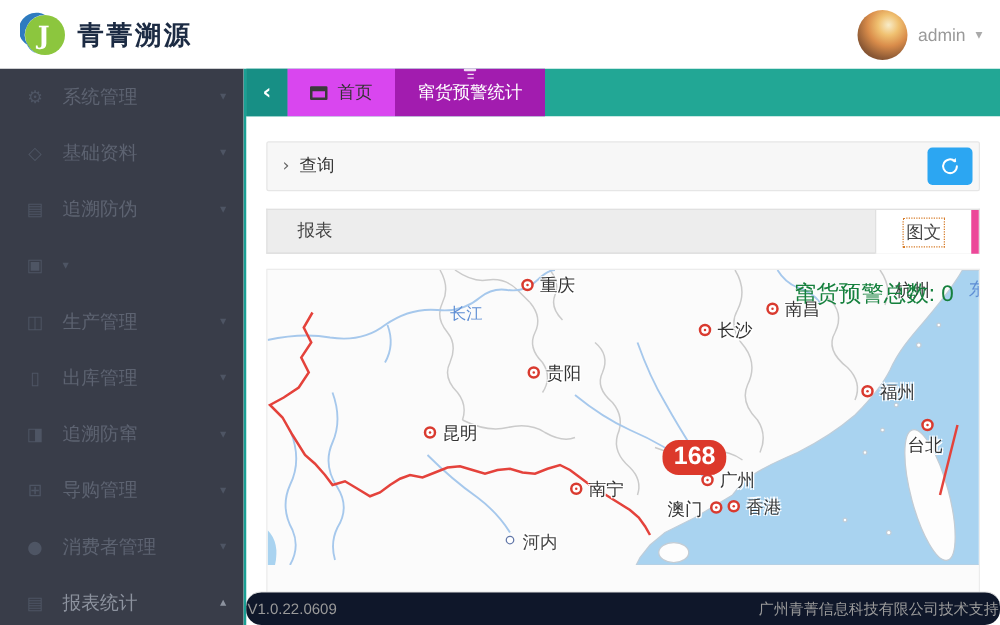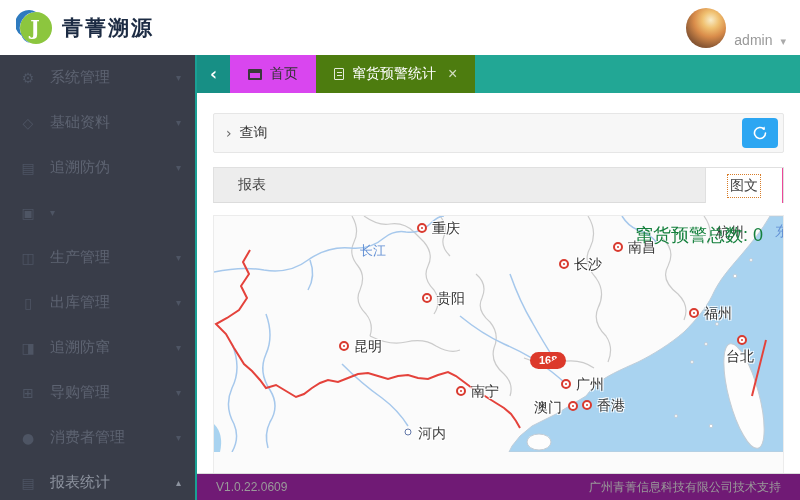--- a/index.html
+++ b/index.html
@@ -4,21 +4,21 @@
 <style>
   * { margin:0; padding:0; box-sizing:border-box; }
   html,body { width:800px; height:500px; }
   body { font-family:"Liberation Sans", sans-serif; background:#fff; overflow:hidden; }
   .app { position:relative; width:800px; height:500px; background:#fff; }
 
   
   .header { position:absolute; top:0; left:0; width:800px; height:55px; background:#fff; display:flex; align-items:center; justify-content:space-between; padding:0 14px 0 16px; }
   .brand { display:flex; align-items:center; gap:8px; }
   .brand-title { font-family:"DejaVu Serif", serif; font-size:21px; font-weight:bold; color:#1c2b43; letter-spacing:2px; }
-  .userbox { display:flex; align-items:flex-end; gap:8px; cursor:pointer; }
+  .userbox { display:flex; align-items:center; gap:8px; cursor:pointer; }
   .avatar { width:40px; height:40px; border-radius:50%;
     background: radial-gradient(circle at 62% 30%, #f8ecc9 0%, #f0c171 22%, #d98c4a 45%, #8d5a35 72%, #5d3a24 100%); }
   .username { color:#999; font-size:14px; }
   .caret-down { color:#aaa; font-size:11px; }
 
   
   .sidebar { position:absolute; top:55px; left:0; width:195px; height:445px; background:#393d49; overflow:hidden; }
   .side-item { height:45px; display:flex; align-items:center; padding:0 14px 0 18px; color:#5d6371; font-size:15px; cursor:pointer; }
   .side-icon { width:20px; font-family:"DejaVu Sans", sans-serif; font-size:14px; color:#4e5564; margin-right:12px; text-align:center; flex:0 0 auto; }
   .side-label { flex:1 1 auto; }
@@ -28,52 +28,52 @@
 
   
   .content { position:absolute; top:55px; left:195px; width:605px; height:445px; background:#fff; border-left:2px solid #1aa094; }
 
   
   .tabbar { height:38px; background:#22a795; display:flex; align-items:stretch; }
   .back-btn { width:33px; background:#178f85; color:#fff; display:flex; align-items:center; justify-content:center; font-size:17px; font-weight:bold; cursor:pointer; font-family:"DejaVu Sans", sans-serif; }
   .tab { display:flex; align-items:center; gap:8px; padding:0 18px; font-size:14px; cursor:pointer; }
   .tab-home { background:#d946ef; color:#333; }
   .win-icon { width:14px; height:11px; border:2px solid #3a3a3a; border-top:4px solid #3a3a3a; border-radius:1px; }
-  .tab-active { background:#4d7c0f; color:#fff; }
+  .tab-active { background:#a21caf; color:#fff;flex-direction:column; }
   .doc-icon { width:10px; height:12px; border:1px solid rgba(255,255,255,.85); border-radius:1px; position:relative; background:transparent; }
   .doc-icon::before { content:""; position:absolute; left:2px; top:3px; width:5px; height:1px; background:rgba(255,255,255,.85); box-shadow:0 3px 0 rgba(255,255,255,.85); }
   .tab-close { color:rgba(255,255,255,.75); font-size:16px; margin-left:4px; cursor:pointer; line-height:1; }
 
   
   .main { position:relative; padding:20px 16px 0; }
   .query-bar { height:40px; background:#f7f7f7; border:1px solid #e6e6e6; border-radius:2px; display:flex; align-items:center; justify-content:space-between; padding:0 5px 0 12px; }
   .query-left { display:flex; align-items:center; gap:8px; color:#333; font-size:14px; cursor:pointer; }
   .query-chevron { color:#666; font-size:14px; font-family:"DejaVu Sans", sans-serif; }
   .refresh-btn { width:36px; height:30px; background:#2ca6f2; border:none; border-radius:4px; display:flex; align-items:center; justify-content:center; cursor:pointer; }
 
   
   .view-tabs { margin-top:14px; background:#ededed; border:1px solid #e0e0e0; border-bottom:1px solid #dcdcdc; display:flex; height:36px;justify-content:space-between; }
   .view-tab { padding:0 24px; display:flex; align-items:center; font-size:14px; color:#444; cursor:pointer; }
-  .view-tab.active { background:#fff; border-right:1px solid #ec4899; border-left:1px solid #e0e0e0; margin-bottom:-1px; }
+  .view-tab.active { background:#fff; border-right:6px solid #ec4899; border-left:1px solid #e0e0e0; margin-bottom:-1px; }
   .view-tab.active .vt-label { outline:1px dotted #d77d2a; outline-offset:2px; }
 
   
   .map-wrap { position:relative; margin-top:12px; width:571px; height:304px; border:1px solid #ececec; background:#fbfbfb; overflow:hidden; }
   .map-svg { position:absolute; left:0; top:0; }
   .cmarker { position:absolute; width:10px; height:10px; border:2px solid #d93a2f; background:#fff; border-radius:50%; transform:translate(-50%,-50%); }
   .cmarker::after { content:""; position:absolute; left:2px; top:2px; width:2px; height:2px; background:#d93a2f; border-radius:50%; }
   .hmarker { position:absolute; width:7px; height:7px; border:1.5px solid #6277a8; background:#fff; border-radius:50%; transform:translate(-50%,-50%); }
   .clabel { position:absolute; font-size:14px; color:#333; white-space:nowrap; text-shadow:1px 1px 0 #fff,-1px -1px 0 #fff,1px -1px 0 #fff,-1px 1px 0 #fff; }
   .wlabel { position:absolute; font-size:13px; color:#5f8ed4; white-space:nowrap; }
   .alert-text { position:absolute; top:7px; right:20px; font-size:18px; color:#15803d; white-space:nowrap; z-index:4; }
-  .bubble { position:absolute; left:316px; top:136px; background:#dc392b; color:#fff; font-weight:bold; font-size:11px; padding:2px 9px 3px; border-radius:13px; z-index:3; cursor:pointer; }
+  .bubble { position:absolute; left:316px; top:136px; background:#dc392b; color:#fff; font-weight:bold; font-size:20px; padding:2px 9px 3px; border-radius:13px; z-index:3; cursor:pointer; }
   .bubble::after { content:""; position:absolute; right:3px; bottom:-7px; width:0; height:0; border:7px solid transparent; border-top:9px solid #dc392b; transform:rotate(-32deg); }
 
   
-  .footer { position:absolute; left:0; bottom:0; width:100%; height:27px; background:#701a75; border-top:1px solid #ddd; display:flex; align-items:center; justify-content:space-between; padding:0 19px; font-size:12px; color:#9a9a9a; }
+  .footer { position:absolute; left:0; bottom:0; width:100%; height:27px; background:#0f172a; border-top:1px solid #ddd; display:flex; align-items:center; justify-content:space-between; padding:0 1px; font-size:12px; color:#9a9a9a;border-radius:12px; }
 </style>
 </head>
 <body>
 
 <div class="app">
 
   <div class="header">
     <div class="brand">
       <svg width="38" height="38" viewBox="0 0 38 38">
         <circle cx="20" cy="19" r="16" fill="#8cc63e"></circle>

